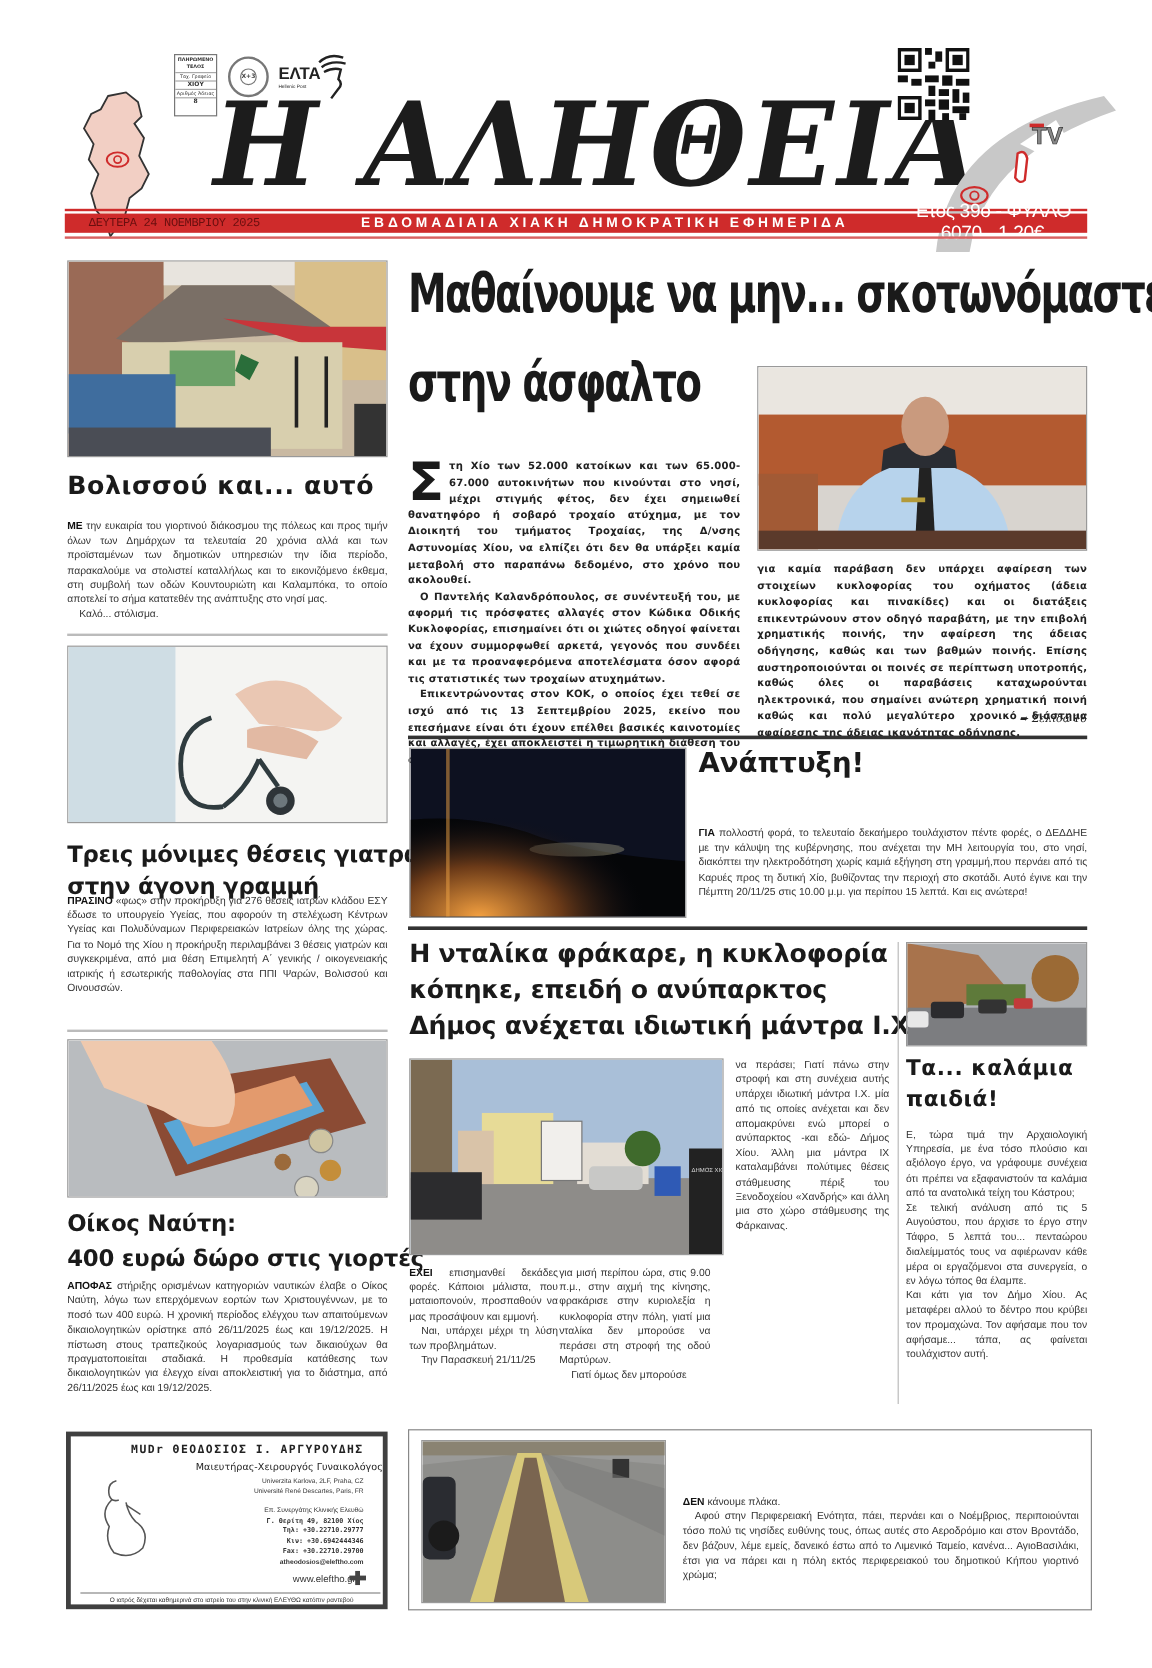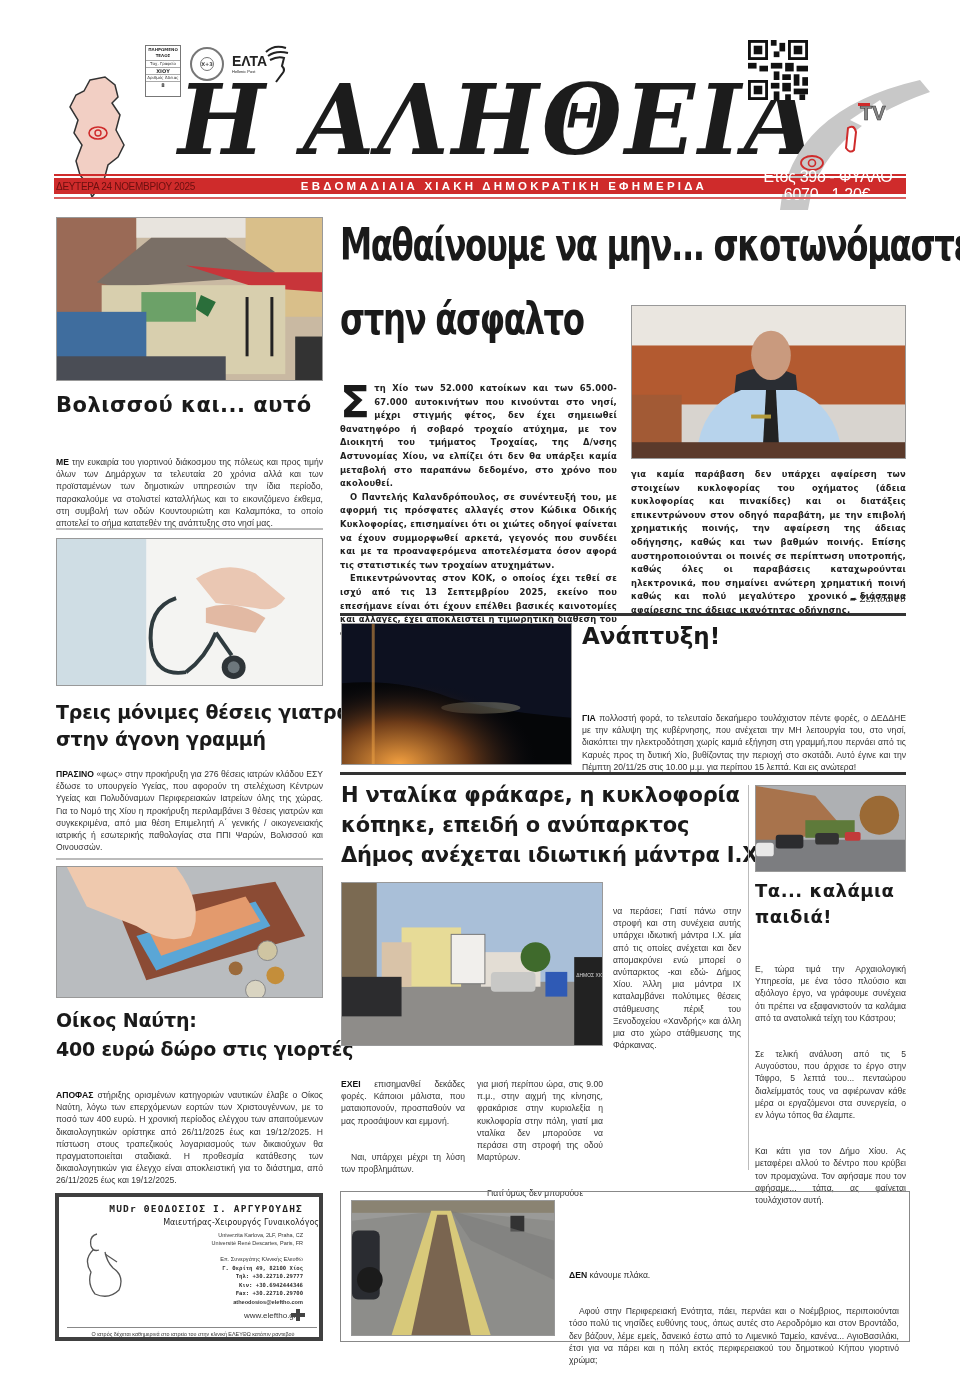--- a/index.html
+++ b/index.html
@@ -17,30 +17,30 @@
   .press-post .inner { position: absolute; left: 8px; top: 8px; width: 14px; height: 14px; border: 1px solid #777; border-radius: 50%; font-size: 5px; line-height: 12px; font-weight: bold; }
   .elta { position: absolute; left: 232px; top: 53px; font-family: "Liberation Sans", sans-serif; font-weight: bold; font-size: 14px; color: #222; }
   .elta small { display: block; font-size: 4px; font-weight: normal; }
   .elta-head { position: absolute; left: 262px; top: 44px; width: 30px; height: 40px; }
   .title { position: absolute; left: 178px; top: 72px; font-family: "DejaVu Serif", serif; font-style: italic; font-weight: bold; font-size: 92px; letter-spacing: 3px; color: #1c1c1c; transform: scaleY(1.05); transform-origin: left top; line-height: 1; }
   .qr { position: absolute; left: 748px; top: 40px; width: 60px; height: 60px; }
   .tv-arc { position: absolute; left: 770px; top: 70px; width: 180px; height: 140px; }
   .redbar-line-top { position: absolute; left: 54px; top: 174px; width: 852px; height: 2px; background: #cf2b2b; }
   .redbar { position: absolute; left: 54px; top: 178px; width: 852px; height: 16px; background: #cf2b2b; display: flex; align-items: center; }
   .redbar-line-bot { position: absolute; left: 54px; top: 197px; width: 852px; height: 2px; background: #d86060; }
-  .redbar .date { color: #6b0f0f; font-family: Liberation Sans, sans-serif; font-size: 10px; padding-left: 2px; width: 200px; letter-spacing: -0.3px; }
+  .redbar .date { color: #6b0f0f; font-family: Liberation Mono, monospace; font-size: 10px; padding-left: 20px; width: 200px; letter-spacing: -0.3px; }
   .redbar .motto { color: #ffffff; font-family: "Liberation Sans", sans-serif; font-weight: bold; font-size: 11.5px; letter-spacing: 3.2px; width: 500px; text-align: center; }
   .redbar .issue { color: #ffffff; font-family: "Liberation Sans", sans-serif; font-size: 16px; text-align: center; flex: 1; padding-right: 6px; letter-spacing: -0.3px; }
 
   
   .photo { position: absolute; border: 1px solid #999; overflow: hidden; }
   .photo svg { width: 100%; height: 100%; display: block; }
   .body-text { font-family: "Liberation Sans", sans-serif; font-size: 8.6px; line-height: 12.2px; color: #333; text-align: justify; }
   .body-text b { color: #111; }
-  .body-text p { text-indent: 10px; margin-top: 24px; }
+  .body-text p { text-indent: 10px; }
   .body-text p.first { text-indent: 0; }
   .headline { font-family: "DejaVu Sans", sans-serif; color: #1a1a1a; }
   .hr { position: absolute; height: 2px; background: #bbb; }
   .hr-dark { position: absolute; height: 3px; background: #333; }
   .abs { position: absolute; }
 
   
   .main-headline { font-family: "DejaVu Sans", sans-serif; font-weight: bold; font-size: 45px; line-height: 74px; letter-spacing: -2px; color: #1a1a1a; transform: scaleX(0.72); transform-origin: left top; white-space: nowrap; }
   .main-body { font-family: "DejaVu Sans", sans-serif; font-weight: bold; font-size: 8.4px; line-height: 13.6px; color: #222; text-align: justify; letter-spacing: 0.2px; }
   .main-body p { text-indent: 10px; }
@@ -290,21 +290,21 @@
       <rect x="0" y="95" width="60" height="40" fill="#2c2c2e"></rect>
       <rect x="234" y="75" width="28" height="89" fill="#222"></rect>
       <text x="236" y="95" font-size="5" fill="#ddd" font-family="Liberation Sans, sans-serif">ΔΗΜΟΣ ΧΙΟΥ</text>
     </svg>
   </div>
   <div class="body-text abs" style="left:341px;top:1054px;width:124px;">
     <p class="first"><b>ΕΧΕΙ</b><span> επισημανθεί δεκάδες φορές. Κάποιοι μάλιστα, που ματαιοπονούν, προσπαθούν να μας προσάψουν και εμμονή.</span></p>
     <p>Ναι, υπάρχει μέχρι τη λύση των προβλημάτων.</p>
     <p>Την Παρασκευή 21/11/25</p>
   </div>
-  <div class="body-text abs" style="left:477px;top:1054px;width:126px;">
+  <div class="body-text abs" style="left:466px;top:1054px;width:126px;">
     <p class="first">για μισή περίπου ώρα, στις 9.00 π.μ., στην αιχμή της κίνησης, φρακάρισε στην κυριολεξία η κυκλοφορία στην πόλη, γιατί μια νταλίκα δεν μπορούσε να περάσει στη στροφή της οδού Μαρτύρων.</p>
     <p>Γιατί όμως δεν μπορούσε</p>
   </div>
   <div class="body-text abs" style="left:613px;top:881px;width:128px;">
     <p class="first">να περάσει; Γιατί πάνω στην στροφή και στη συνέχεια αυτής υπάρχει ιδιωτική μάντρα Ι.Χ. μία από τις οποίες ανέχεται και δεν απομακρύνει ενώ μπορεί ο ανύπαρκτος -και εδώ- Δήμος Χίου. Άλλη μια μάντρα ΙΧ καταλαμβάνει πολύτιμες θέσεις στάθμευσης πέριξ του Ξενοδοχείου «Χανδρής» και άλλη μια στο χώρο στάθμευσης της Φάρκαινας.</p>
   </div>
   <div class="abs" style="left:748px;top:785px;width:1px;height:385px;background:#bbb;"></div>
 </article>
 
 <article>

